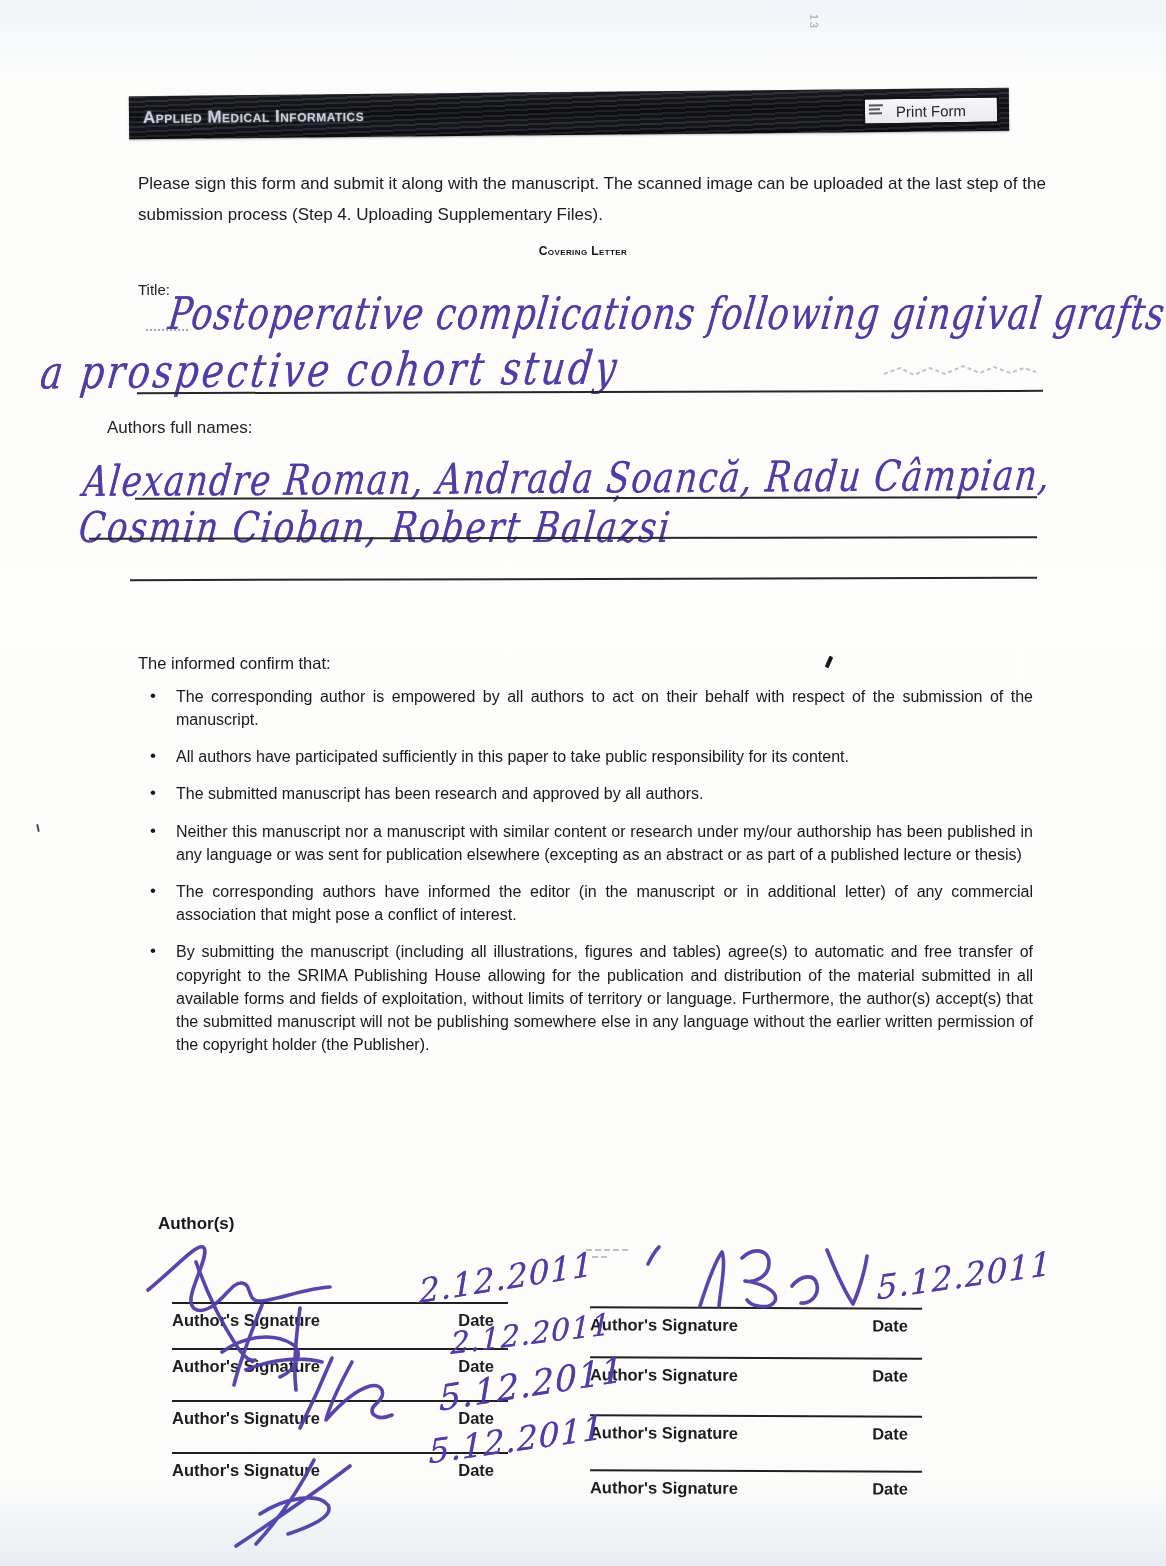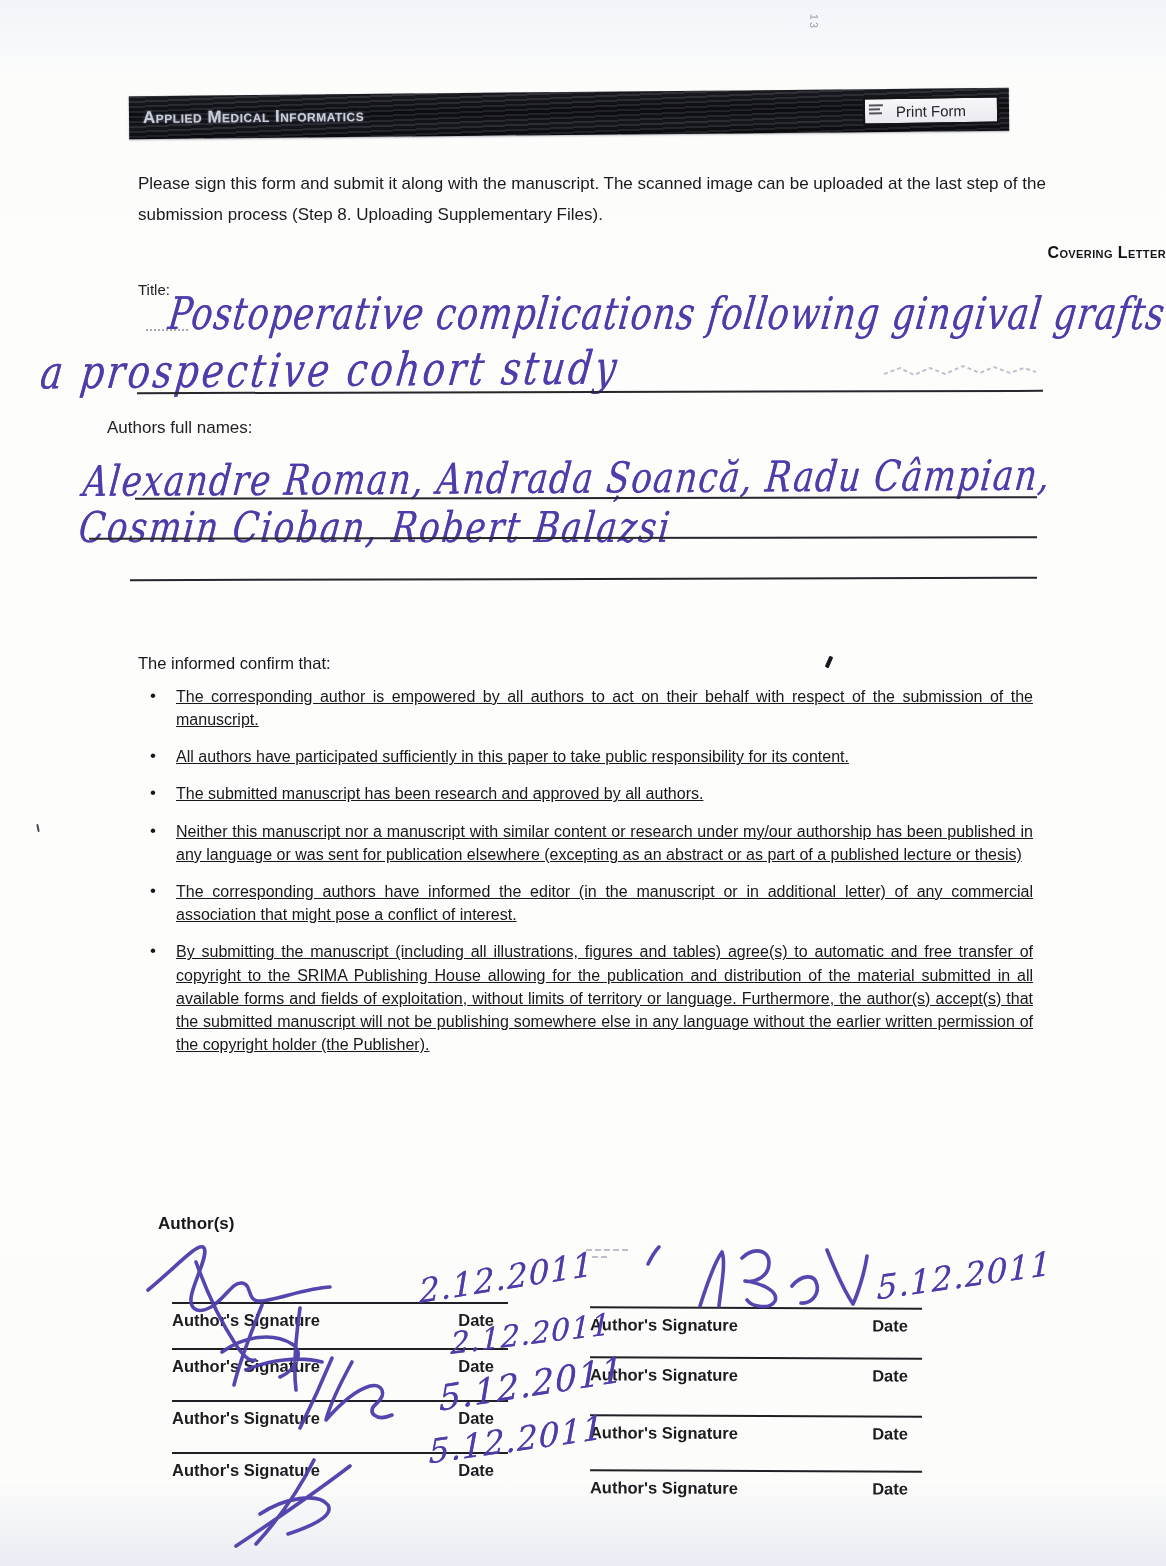--- a/index.html
+++ b/index.html
@@ -33,22 +33,22 @@
     border:2px solid #141418; border-radius:2px;
     font-size:15px; color:#232329; font-family:"Liberation Sans",sans-serif;
     display:flex; align-items:center; justify-content:center;
     transform:rotate(-0.3deg); cursor:pointer; padding:0;
   }
   .printer-icon { position:absolute; left:4px; top:5px; width:14px; height:14px; opacity:.8; }
   .printer-icon div { height:2px; background:#2c2c33; margin-bottom:2px; }
 
   
   #intro { left:138px; top:168px; width:914px; font-size:17px; line-height:1.85; color:#191a1e; }
-  #covering-letter { left:0; top:244px; width:1166px; text-align:right;
-    font-variant:small-caps; font-weight:bold; font-size:16px; letter-spacing:.4px; color:#141418; }
+  #covering-letter { left:0; top:244px; width:1166px; text-align:center;
+    font-variant:small-caps; font-weight:bold; font-size:12px; letter-spacing:.4px; color:#141418; }
 
   .form-label { font-size:15px; color:#232327; }
   #title-label { left:138px; top:281px; }
   #authors-label { left:107px; top:418px; font-size:17px; }
 
   .rule { position:absolute; border-top:2px solid #26262b; }
   .dotted-rule { position:absolute; border-top:2px dotted #8c8c94; opacity:.75; }
 
   
   .ink {
@@ -62,21 +62,21 @@
     transform:skewX(-7deg) scaleY(1.25) rotate(-0.4deg); transform-origin:left top; }
   #hw-authors-1 { left:86px; top:456px; font-size:34px; letter-spacing:1.5px;
     transform:skewX(-6deg) scaleY(1.25) rotate(-0.3deg); transform-origin:left top; }
   #hw-authors-2 { left:82px; top:502px; font-size:34px; letter-spacing:2px;
     transform:skewX(-6deg) scaleY(1.25); transform-origin:left top; }
   .hw-date { font-size:33px; letter-spacing:1px; }
 
   
   #confirm { left:138px; top:652px; width:895px; font-size:16px; line-height:1.45; color:#17181c; }
   #confirm-heading { margin:0 0 9px 0; font-size:16.5px; font-weight:normal; }
-  .bullet { position:relative; padding-left:38px; margin-bottom:14px; text-align:justify;text-decoration:underline; }
+  .bullet { position:relative; padding-left:38px; margin-bottom:14px; text-align:justify; }
   .bullet::before { content:"\2022"; position:absolute; left:12px; top:-1px; font-size:17px; }
 
   
   #authors-heading { left:158px; top:1214px; font-size:17px; font-weight:bold; color:#18181c; }
   .sig-row { position:absolute; }
   .sig-line { border-top:2px solid #202024; }
   .sig-labels { display:flex; justify-content:space-between; margin-top:7px;
     font-size:16.5px; font-weight:600; color:#1b1c20; }
   .sig-labels .date-lb { margin-right:14px; }
 
@@ -97,21 +97,21 @@
     <button id="print-form-btn">
       <span class="printer-icon">
         <div style="width:14px"></div>
           <div style="width:11px"></div>
           <div style="width:13px"></div>
       </span>
       <span>Print Form</span>
     </button>
   </div>
 
-  <div class="abs" id="intro">Please sign this form and submit it along with the manuscript. The scanned image can be uploaded at the last step of the submission process (Step 8. Uploading Supplementary Files).</div>
+  <div class="abs" id="intro">Please sign this form and submit it along with the manuscript. The scanned image can be uploaded at the last step of the submission process (Step 4. Uploading Supplementary Files).</div>
 
   <div class="abs" id="covering-letter">Covering Letter</div>
 
   <div class="abs form-label" id="title-label">Title:</div>
   <div class="dotted-rule" style="left:146px; top:329px; width:42px;"></div>
   <div class="ink" id="hw-title-1">Postoperative complications following gingival grafts :</div>
   <div class="ink" id="hw-title-2">a prospective cohort study</div>
   <div class="rule" style="left:137px; top:391px; width:906px; transform:rotate(-0.15deg);"></div>
 
   <div class="abs form-label" id="authors-label">Authors full names:</div>

